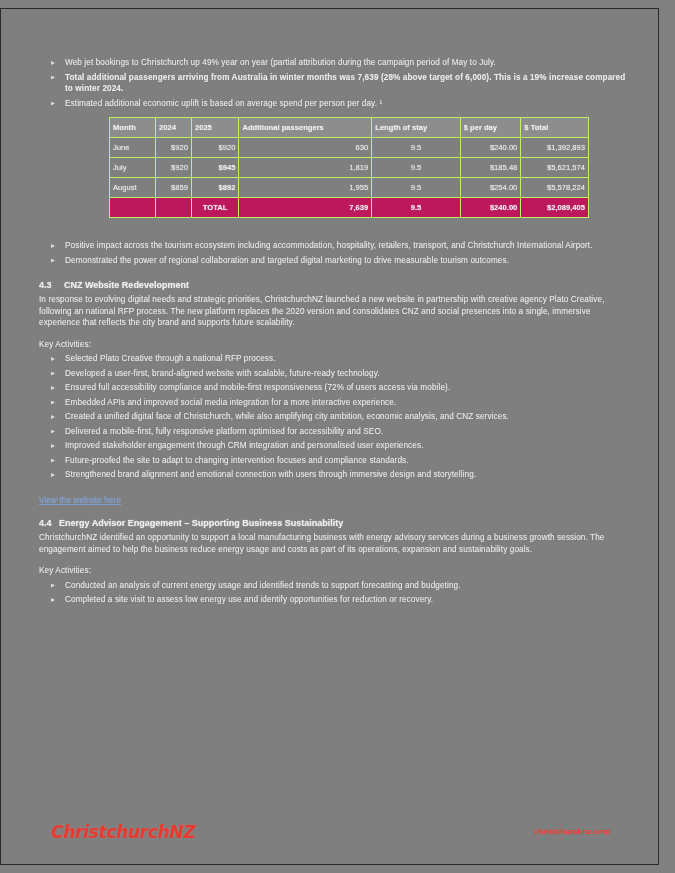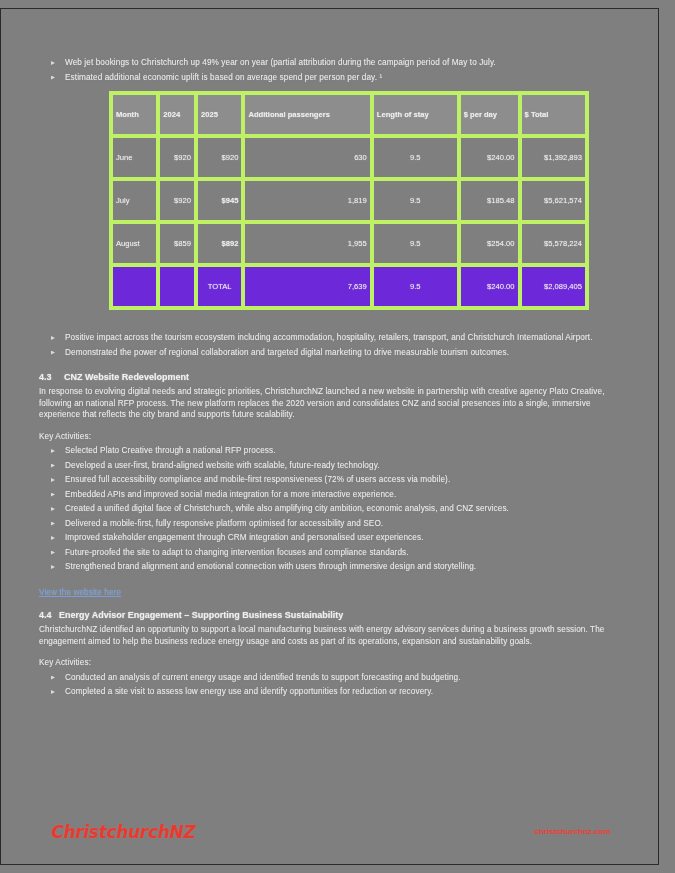--- a/index.html
+++ b/index.html
@@ -64,42 +64,42 @@
   .tbl-wrap {
     margin: 8px 0 6px 70px;
     width: 480px;
   }
   table.data {
     border-collapse: collapse;
     width: 480px;
     font-size: 7.6px;
   }
   table.data th, table.data td {
-    border: 4px solid #bef264;
-    padding: 14px 3px;
+    border: 1px solid #bef264;
+    padding: 4px 3px;
     color: #ececec;
     text-shadow: 0 0 1.1px rgba(255,255,255,0.5);
     height: 11px;
   }
   table.data th {
     background: #8d8d8d;
     font-weight: bold;
     text-align: left;
     font-size: 7.6px;
   }
   table.data td.num { text-align: right; }
   table.data td.mid { text-align: center; }
   .cell-red {
     color: #e8392f;
     font-weight: bold;
     text-shadow: 0 0 1.2px rgba(255,120,110,0.6);
   }
   tr.total td {
-    background: #6d28d9;
-    font-weight: normal;
+    background: #be185d;
+    font-weight: bold;
   }
   .empty-col { background: #8a8a8a; }
 
   
   h3.sec {
     font-size: 9px;
     font-weight: bold;
     margin: 14px 0 4px 0;
     color: #efefef;
     text-shadow: 0 0 1.2px rgba(255,255,255,0.6);
@@ -151,20 +151,21 @@
   }
 </style>
 </head>
 <body>
 
 <div class="page">
   <div class="content blurline">
 
     <ul class="bullets t">
       <li><span>Web jet bookings to Christchurch up 49% year on year (partial attribution during the campaign period of May to July.</span></li>
+      <li class="bold"><span>Total additional passengers arriving from Australia in winter months was 7,639 (28% above target of 6,000). This is a 19% increase compared to winter 2024.</span></li>
       <li><span>Estimated additional economic uplift is based on average spend per person per day. ¹</span></li>
     </ul>
 
     <div class="tbl-wrap">
       <table class="data">
         <thead>
           <tr>
             <th>Month</th>
             <th>2024</th>
             <th>2025</th>

